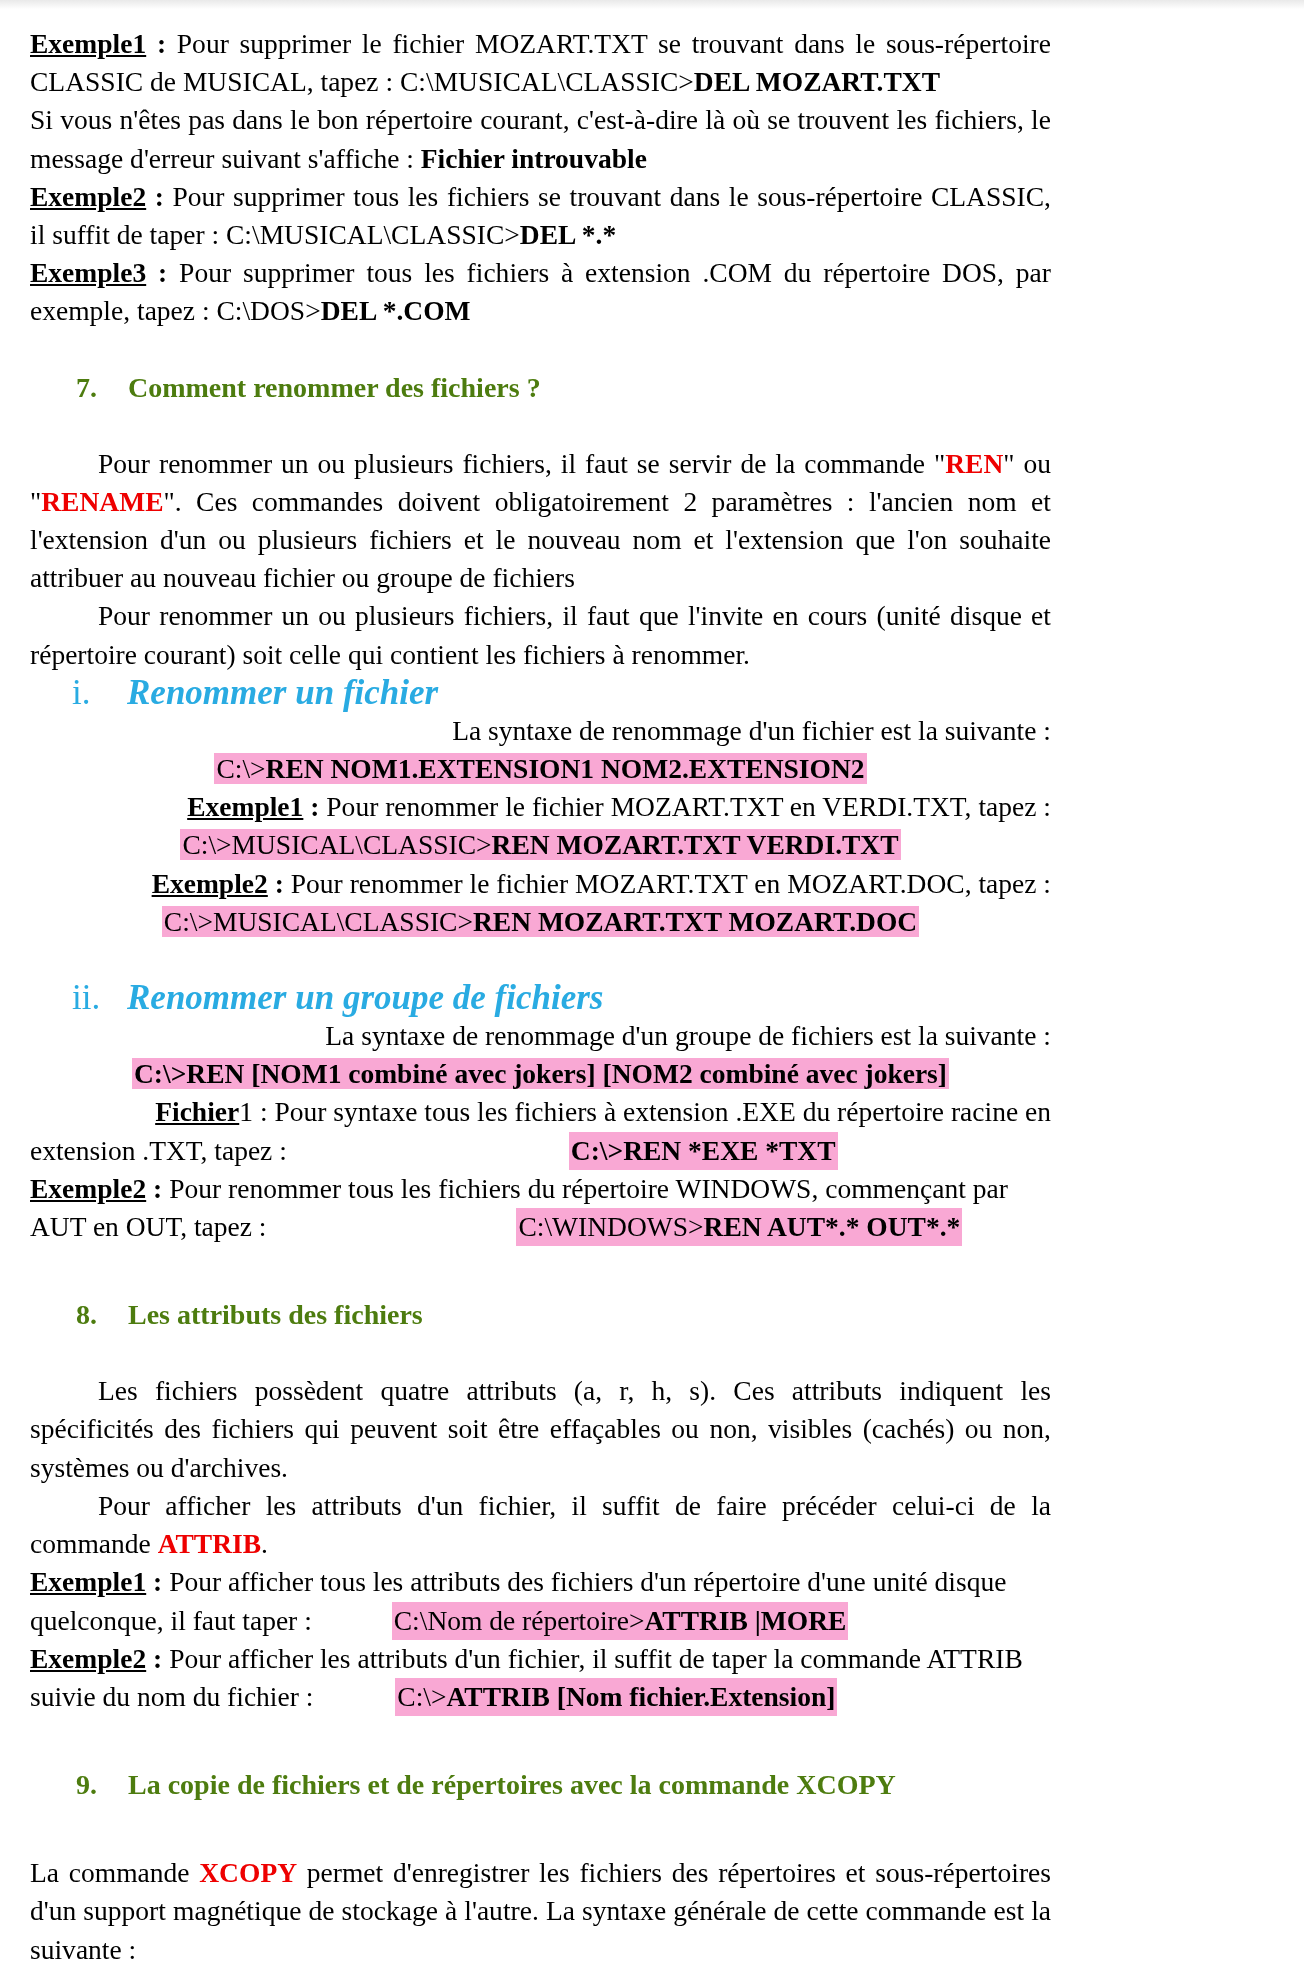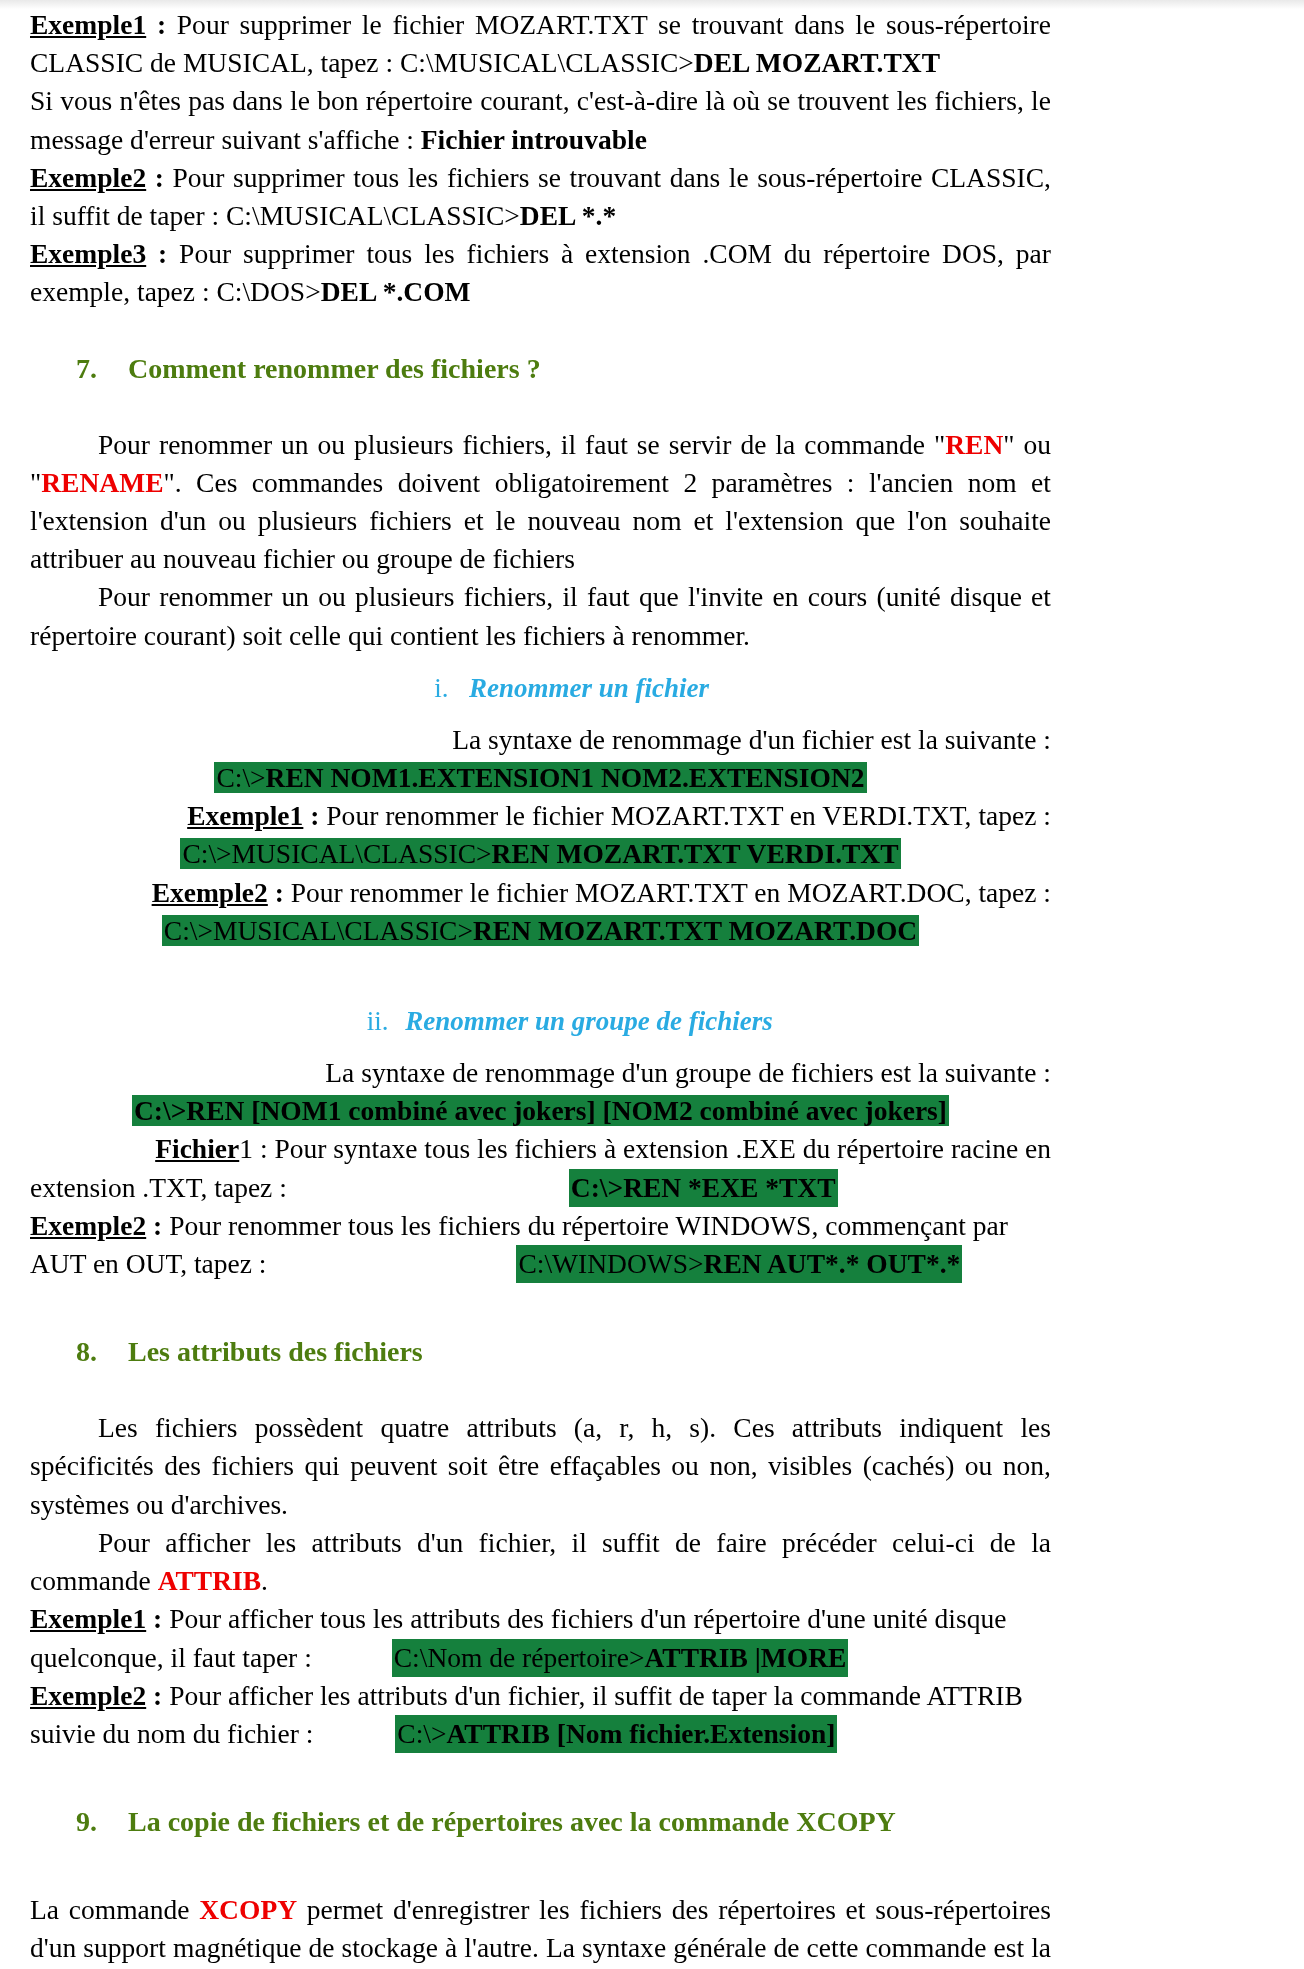--- a/index.html
+++ b/index.html
@@ -13,21 +13,21 @@
     font-family: "Liberation Serif", "DejaVu Serif", serif;
     color: #000000;
     position: relative;
     overflow: hidden;
   }
   .page {
     position: relative;
     width: 1088px;
     height: 1969px;
     box-sizing: border-box;
-    padding: 6px 37px 0 30px;
+    padding: 25px 37px 0 30px;
     border-radius: 6px;
   }
   .topband {
     position: absolute;
     left: 0; top: 0;
     width: 1304px;
     height: 9px;
     background: linear-gradient(to bottom, #e9e9e9 0%, #f6f6f6 60%, #ffffff 100%);
   }
   p.body {
@@ -37,21 +37,21 @@
     text-align: justify;
     text-justify: inter-word;
     letter-spacing: 0.01px;
   }
   p.noj { text-align: right; }
   .indent { display: inline-block; width: 68px; }
   b, .b { font-weight: bold; }
   .u { text-decoration: underline; }
   .red { color: #ee0000; font-weight: bold; margin-top: 42px; }
   .hl {
-    background: #15803d;
+    background: #f9a8d4;
     font-weight: bold;
     padding: 0 2px;
     white-space: nowrap;
     text-align: center;
   }
   .hl .plain { font-weight: normal; }
   .ctr {
     margin: 0;
     text-align: center;
     font-size: 27.5px;
@@ -60,27 +60,26 @@
   h2.sec {
     margin: 0;
     font-size: 28px;
     line-height: 38px;
     font-weight: bold;
     color: #4d7c0f;
     font-family: "Liberation Serif", "DejaVu Serif", serif;
   }
   h2.sec .num { display: inline-block; width: 52px; }
   h3.sub {
-    margin: 14px;
-    font-size: 27px;
+    margin: 0;
+    font-size: 35px;
     line-height: 38px;
     font-weight: bold;
     font-style: italic;
     color: #29abe2;
-    text-align: center;
   }
   h3.sub .rn {
     display: inline-block;
     width: 55px;
     font-style: normal;
     font-weight: normal;
     color: #29abe2;
   }
   .sec-wrap { padding-left: 46px; }
   .sub-wrap { padding-left: 42px; }

